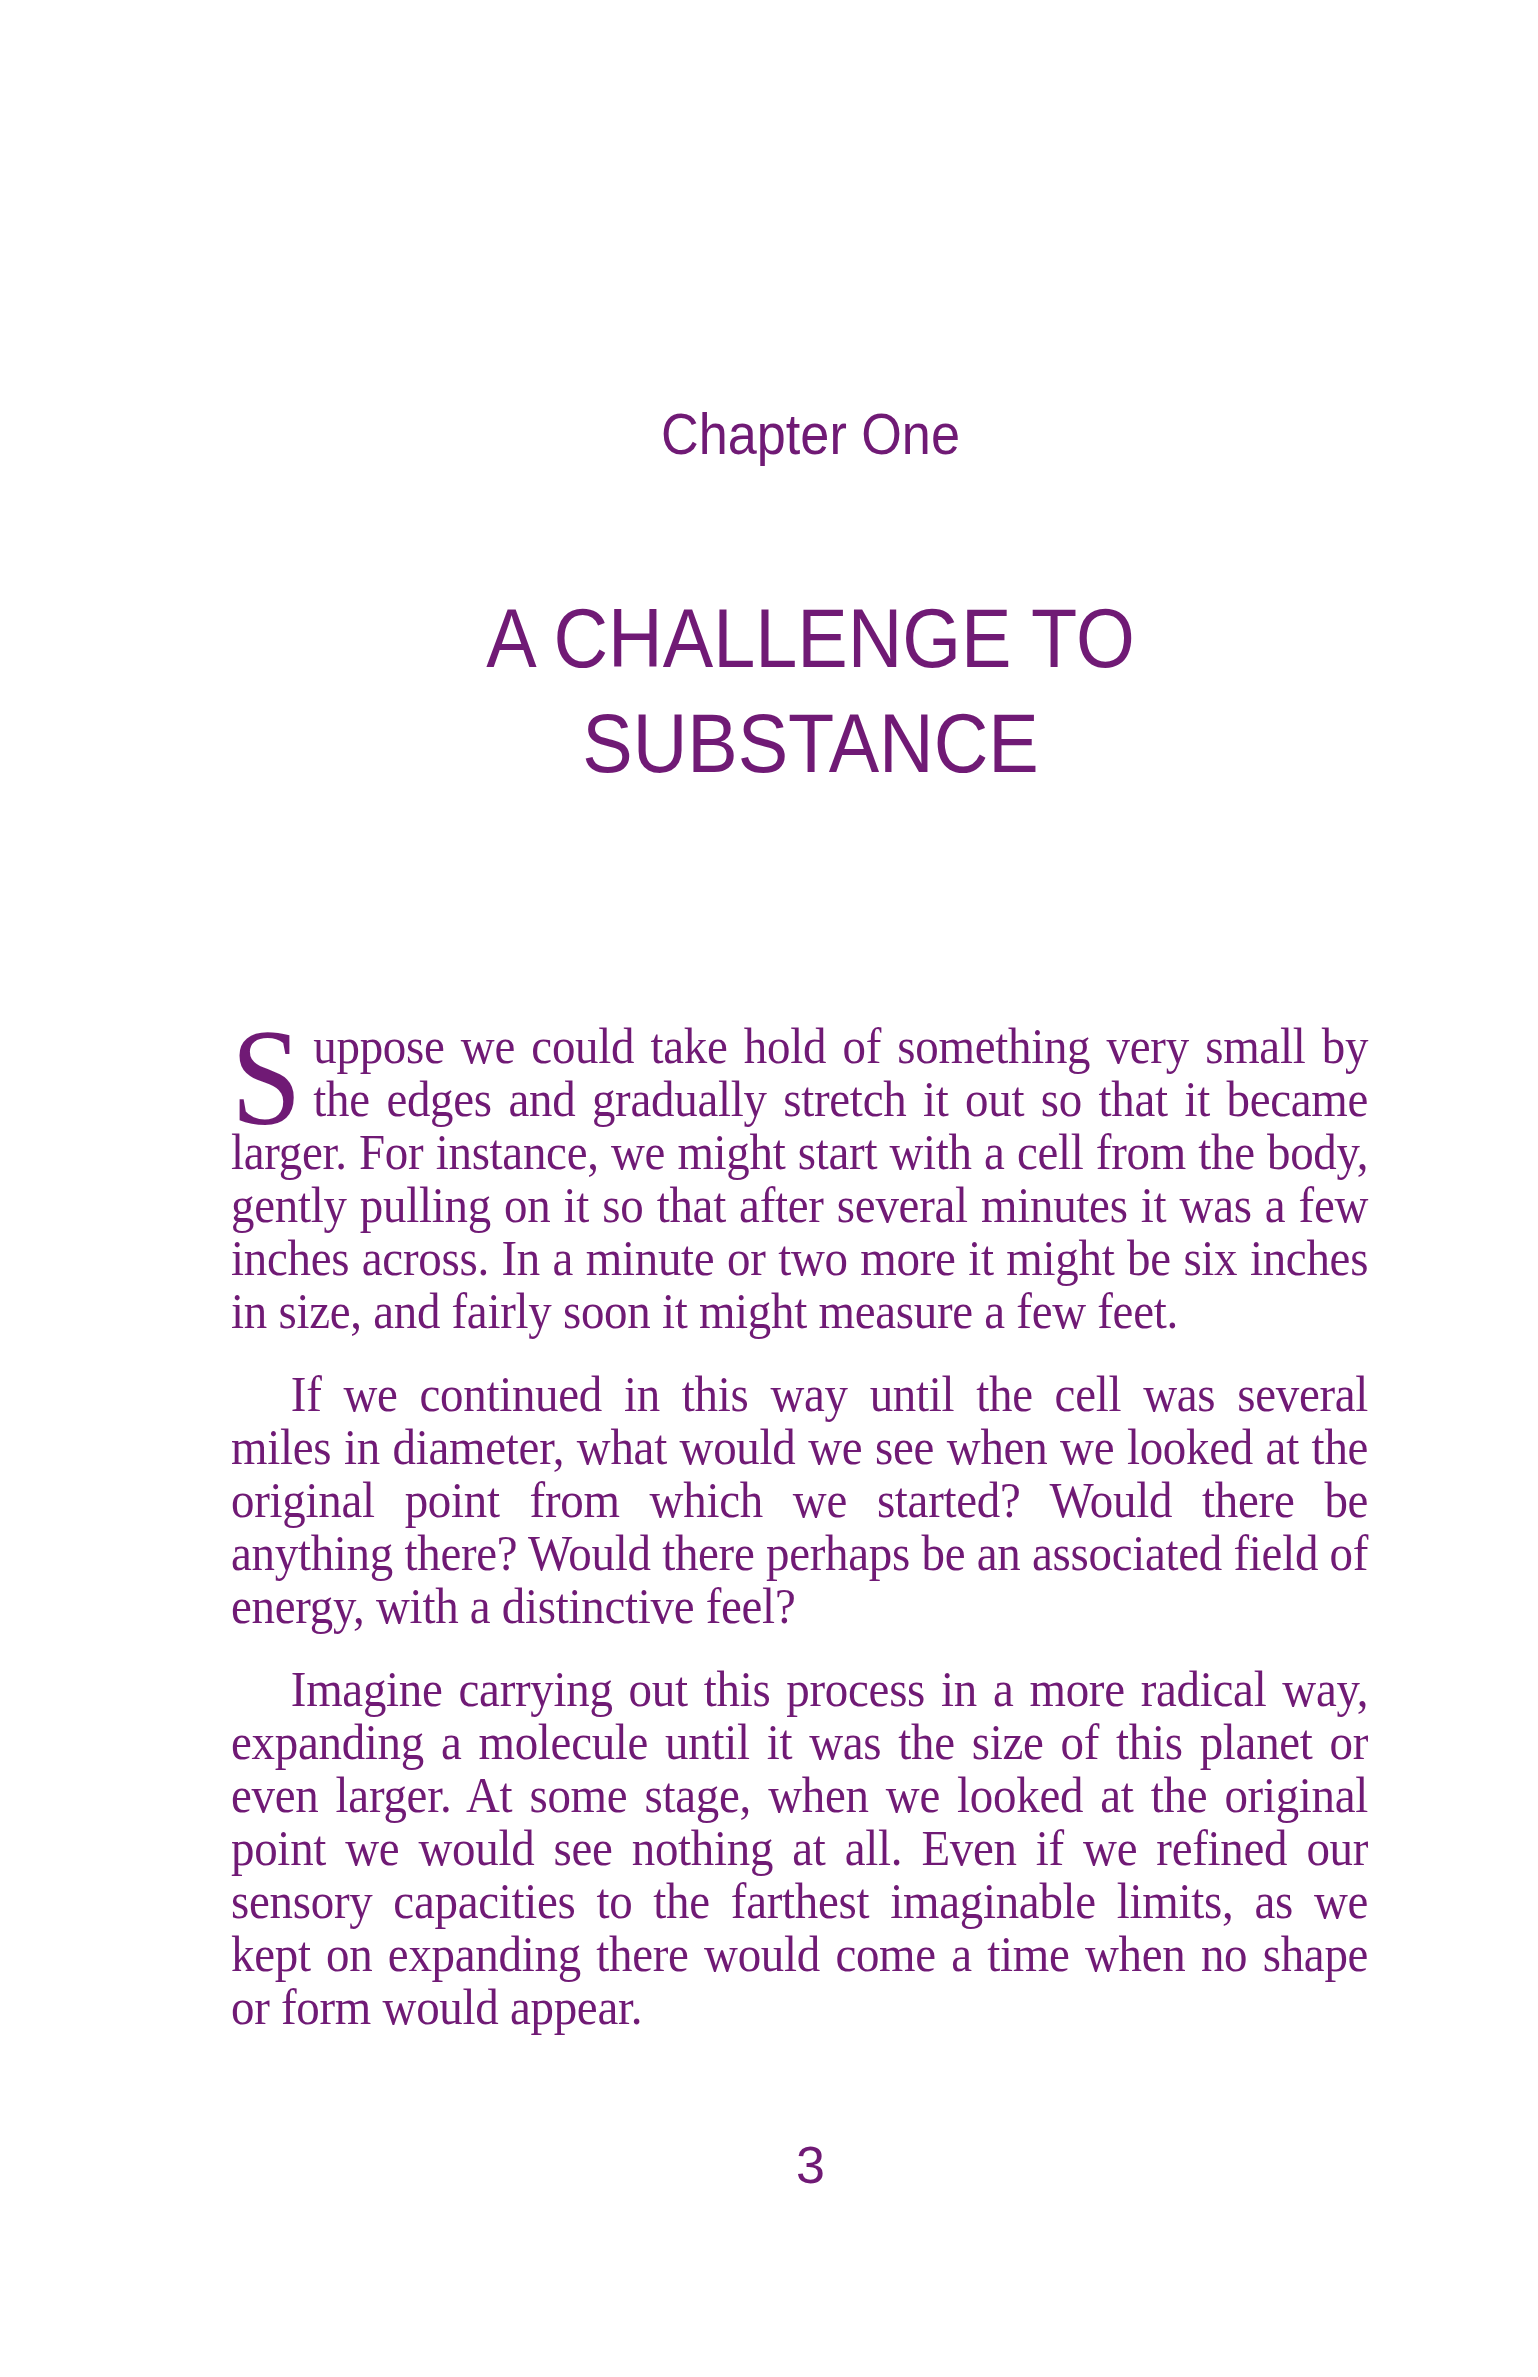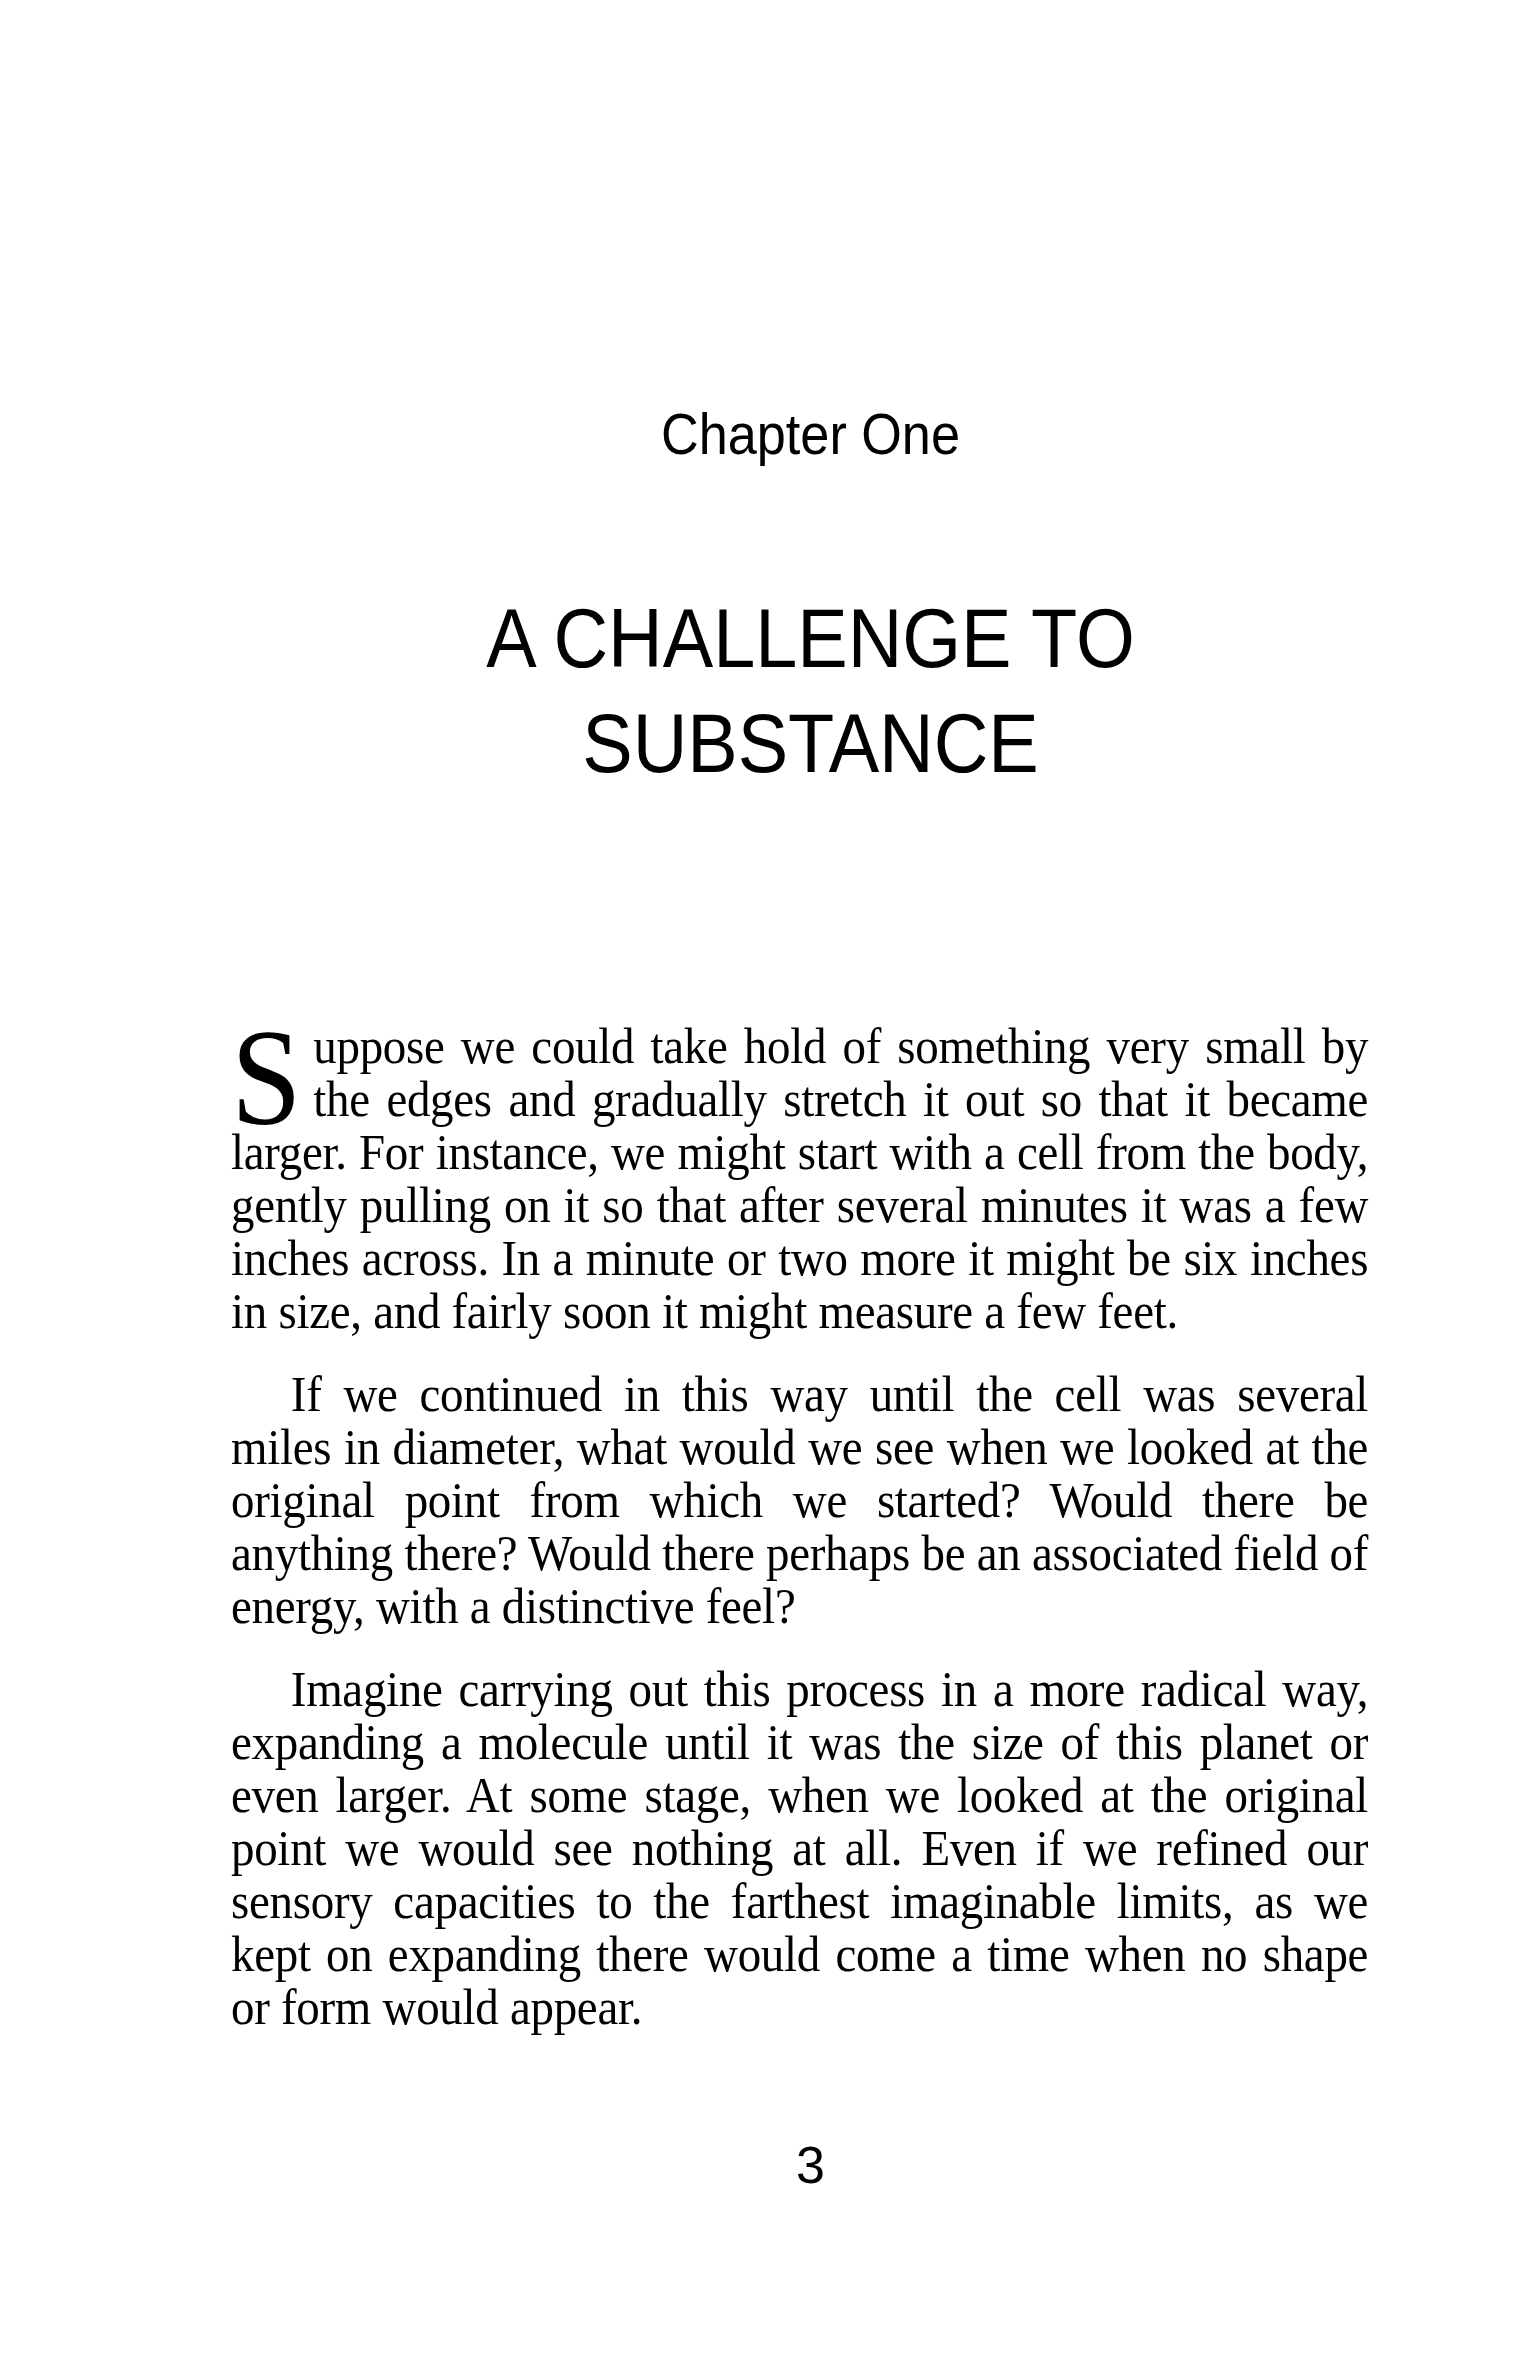--- a/index.html
+++ b/index.html
@@ -5,21 +5,21 @@
   html, body {
     margin: 0;
     padding: 0;
     background: #ffffff;
   }
   .page {
     position: relative;
     width: 1538px;
     height: 2377px;
     background: #ffffff;
-    color: #000000;
+    color: #701a75;
     overflow: hidden;
   }
   .chapter-heading {
     position: absolute;
     top: 405px;
     left: 242px;
     width: 1137px;
     text-align: center;
     font-family: "Liberation Sans", "DejaVu Sans", sans-serif;
     font-size: 58px;

